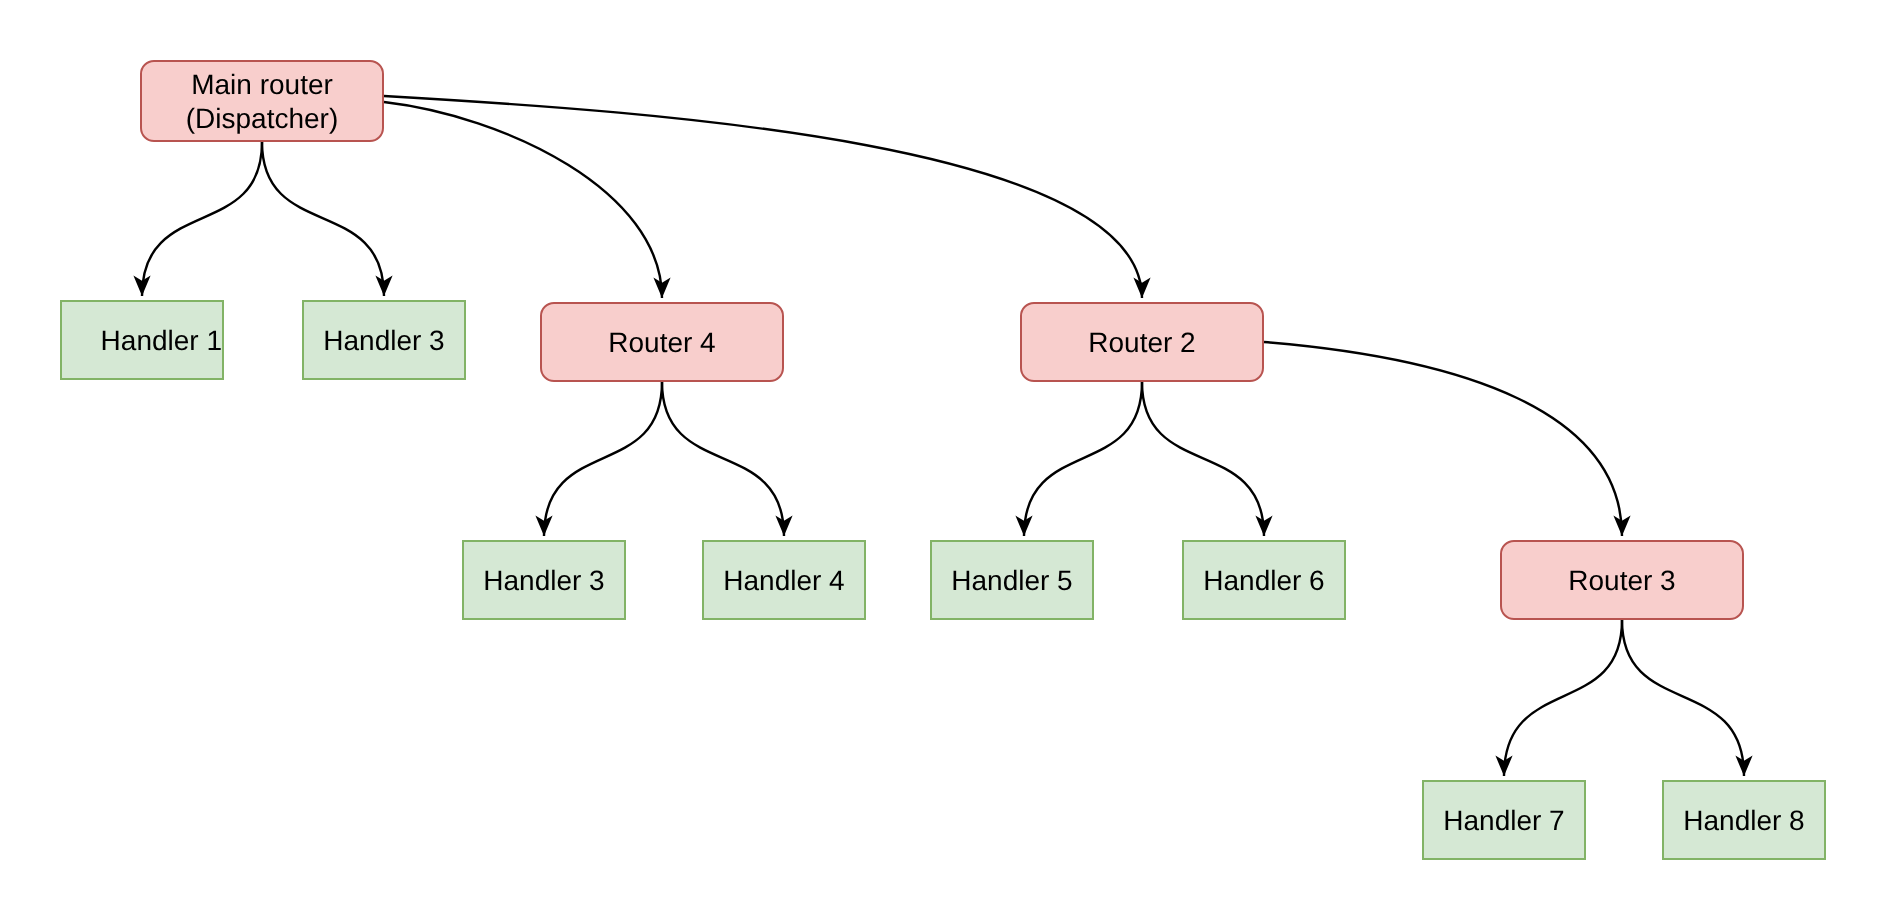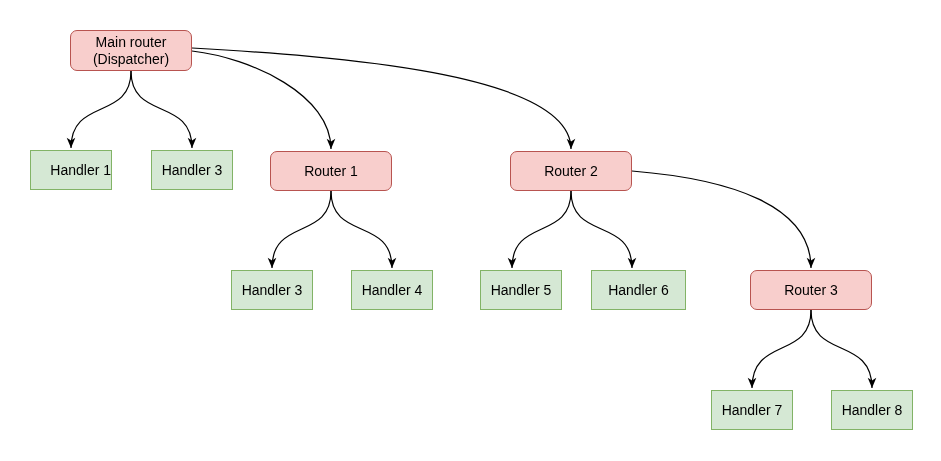--- a/index.html
+++ b/index.html
@@ -86,40 +86,40 @@
 
   <div class="node handler" style="left:30px; top:150px; width:82px; height:40px;justify-content:flex-end;">
     <span class="label">Handler 1</span>
   </div>
 
   <div class="node handler" style="left:151px; top:150px; width:82px; height:40px;">
     <span class="label">Handler 3</span>
   </div>
 
   <div class="node router" style="left:270px; top:151px; width:122px; height:40px;">
-    <span class="label">Router 1</span>
+    <span class="label">Router 4</span>
   </div>
 
   <div class="node router" style="left:510px; top:151px; width:122px; height:40px;">
     <span class="label">Router 2</span>
   </div>
 
   <div class="node handler" style="left:231px; top:270px; width:82px; height:40px;">
     <span class="label">Handler 3</span>
   </div>
 
   <div class="node handler" style="left:351px; top:270px; width:82px; height:40px;">
     <span class="label">Handler 4</span>
   </div>
 
-  <div class="node handler" style="left:480px; top:270px; width:82px; height:40px;">
+  <div class="node handler" style="left:465px; top:270px; width:82px; height:40px;">
     <span class="label">Handler 5</span>
   </div>
 
-  <div class="node handler" style="left:591px; top:270px; width:95px; height:40px;">
+  <div class="node handler" style="left:591px; top:270px; width:82px; height:40px;">
     <span class="label">Handler 6</span>
   </div>
 
   <div class="node router" style="left:750px; top:270px; width:122px; height:40px;">
     <span class="label">Router 3</span>
   </div>
 
   <div class="node handler" style="left:711px; top:390px; width:82px; height:40px;">
     <span class="label">Handler 7</span>
   </div>

